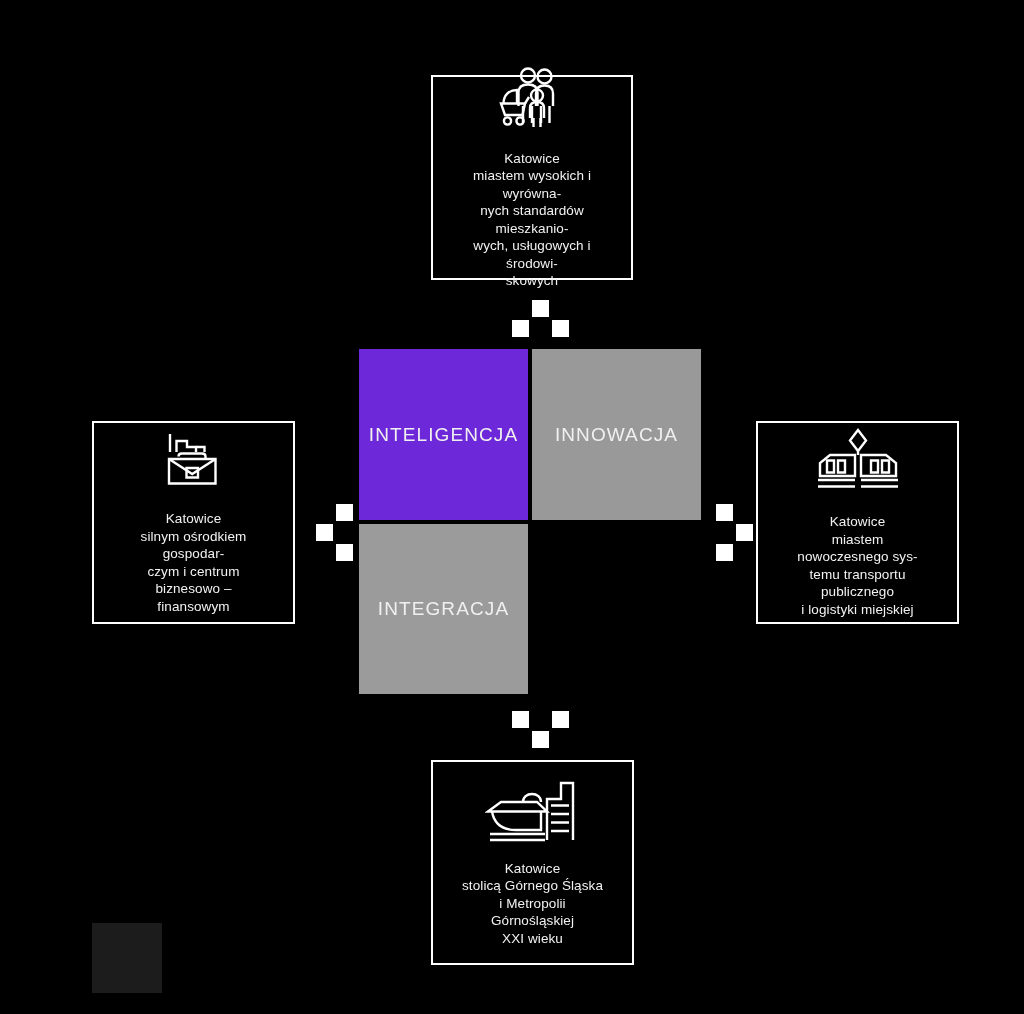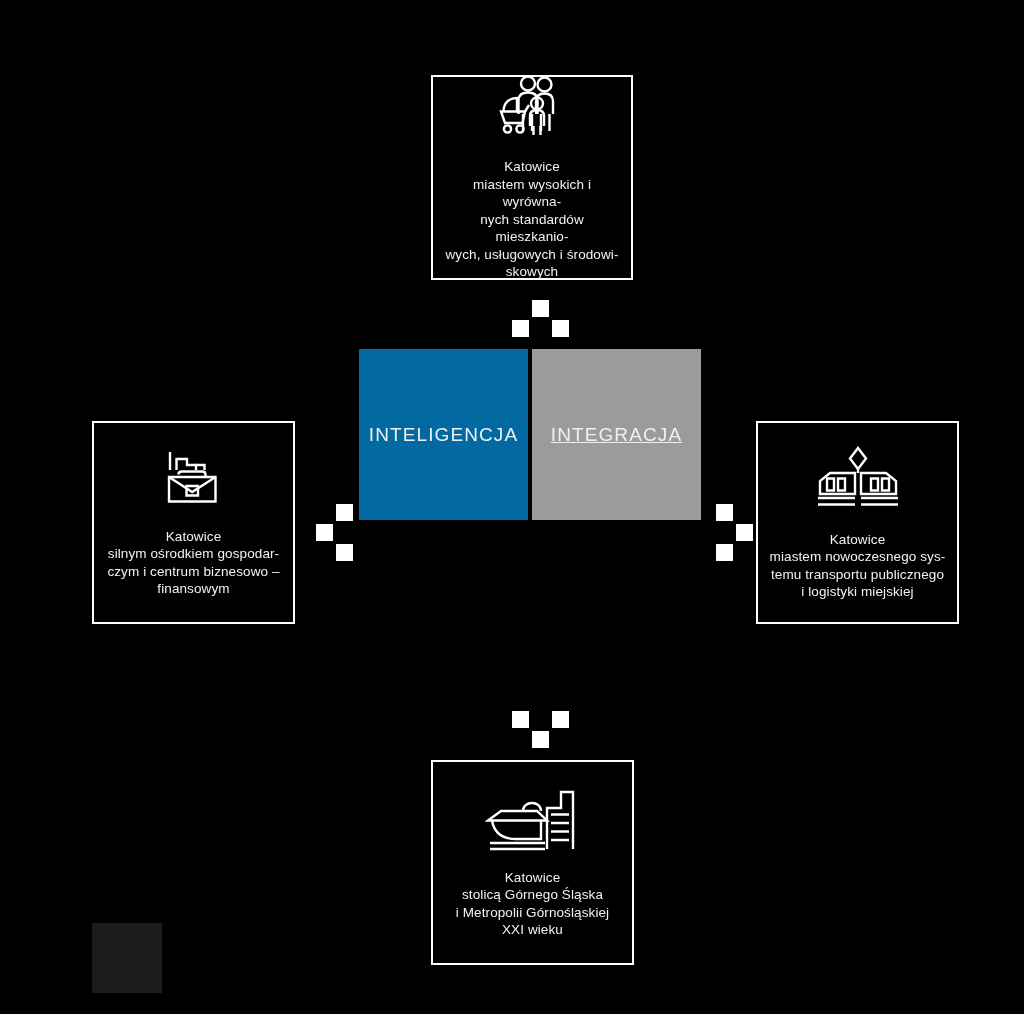--- a/index.html
+++ b/index.html
@@ -29,21 +29,21 @@
   }
   .card-inner {
     width: 100%;
     height: 100%;
     box-sizing: border-box;
     border: 3px solid #000000;
     display: flex;
     flex-direction: column;
     align-items: center;
     justify-content: center;
-    padding: 10px 8px;
+    padding: 10px 25px;
   }
   .card-icon {
     display: block;
     margin-bottom: 14px;
   }
   .card-text {
     text-align: center;
     font-size: 13.5px;
     line-height: 17.5px;
     color: #f2f2f2;
@@ -232,24 +232,27 @@
       </svg>
     </span>
     <div class="card-text">Katowice
 stolicą Górnego Śląska
 i Metropolii Górnośląskiej
 XXI wieku</div>
   </div>
 </div>
 
 <div id="matrix">
-  <div class="quad" style="background: #0369a1;">
+  <div class="quad" style="background: #6d28d9;">
     <span>INTELIGENCJA</span>
   </div>
-  <div class="quad" style="background: rgb(155, 155, 155); text-decoration: underline;">
+  <div class="quad" style="background: rgb(153, 153, 153);">
+    <span>INNOWACJA</span>
+  </div>
+  <div class="quad" style="background: rgb(155, 155, 155);">
     <span>INTEGRACJA</span>
   </div>
 </div>
 
 <div class="connector vert" id="conn-top">
   <div class="sq off"></div>
     <div class="sq"></div>
     <div class="sq off"></div>
   <div class="sq"></div>
     <div class="sq off"></div>

